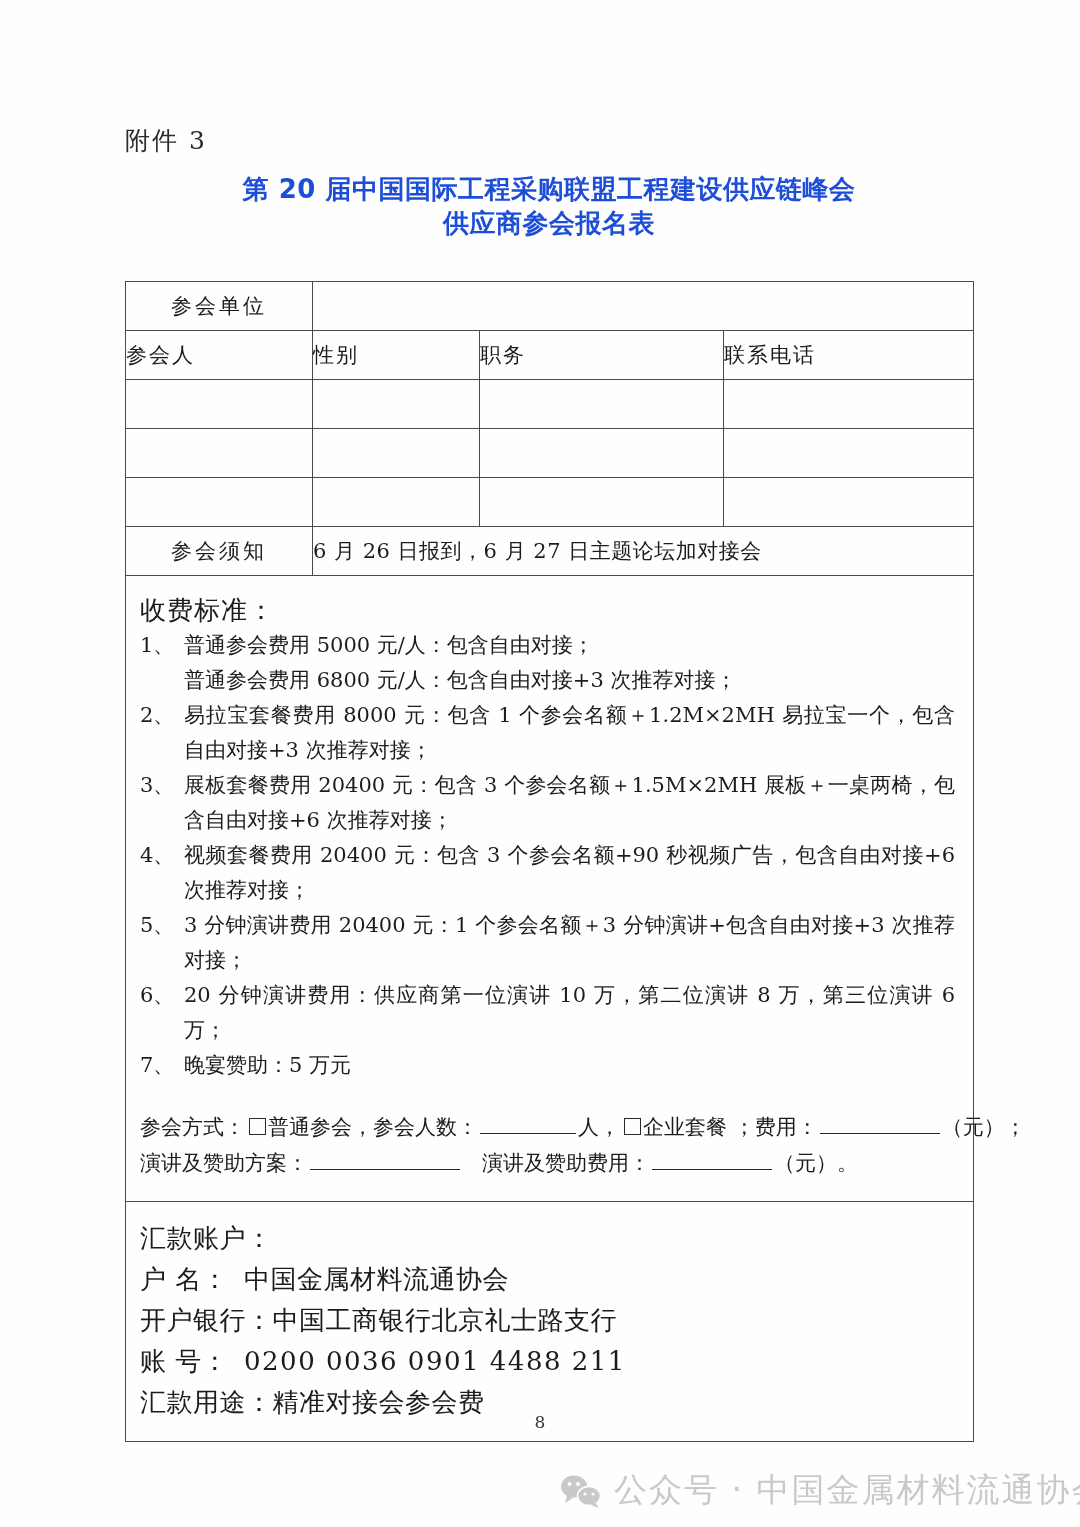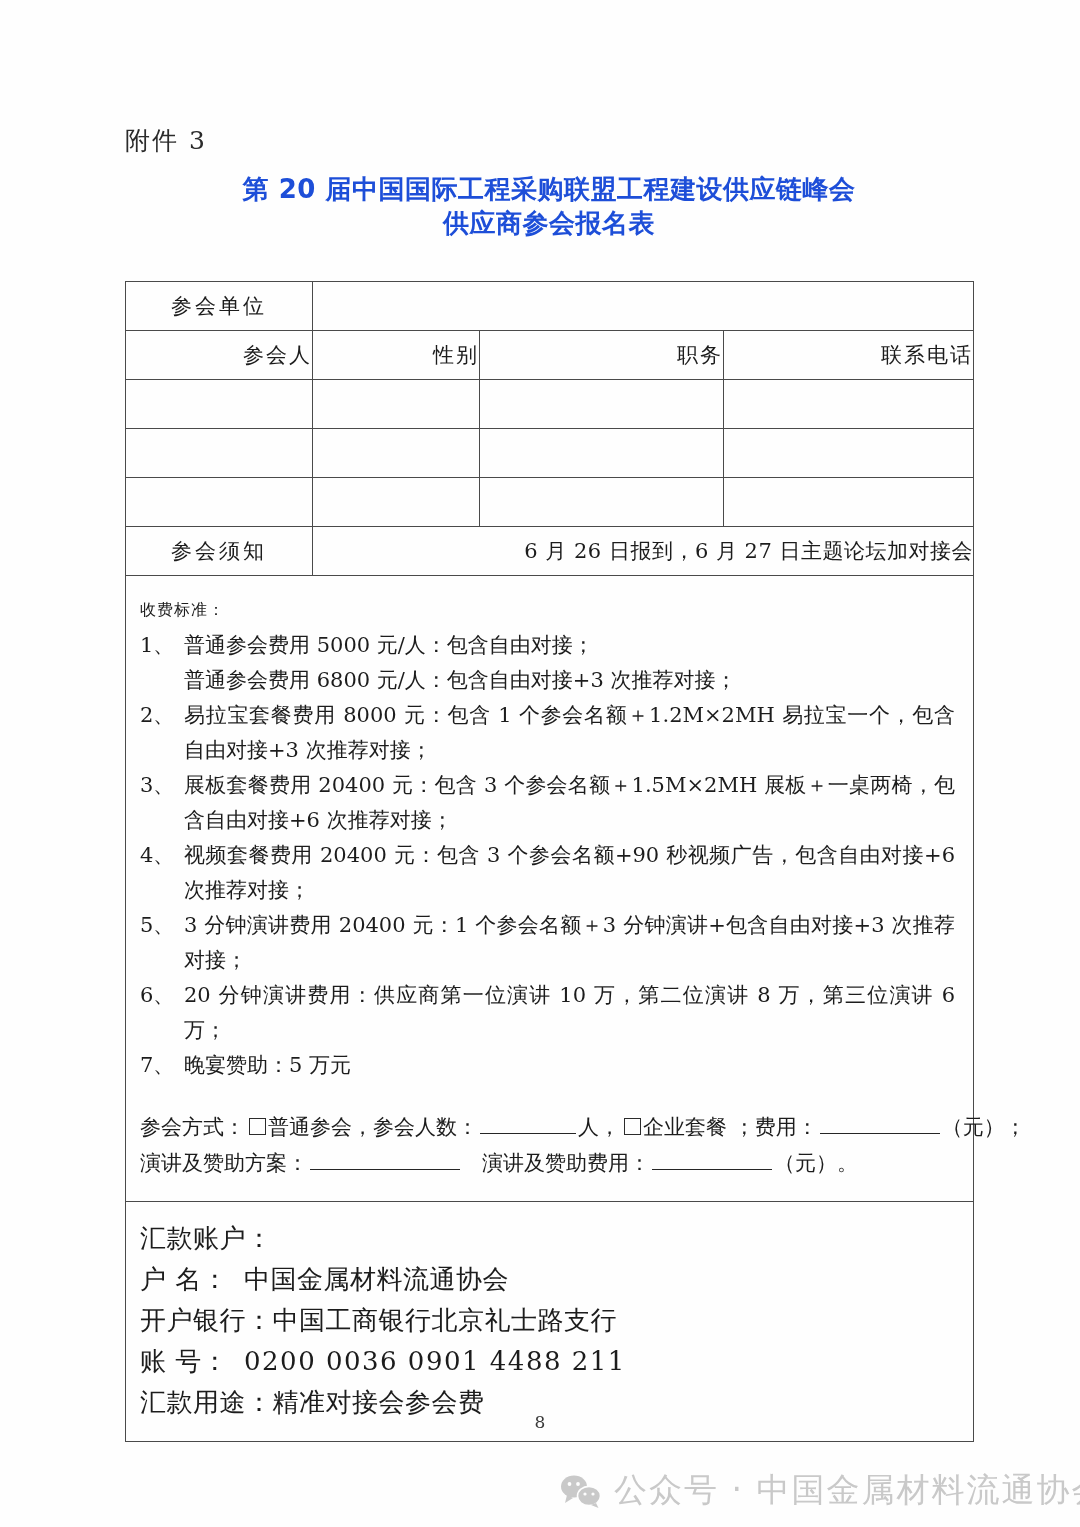--- a/index.html
+++ b/index.html
@@ -71,38 +71,38 @@
   }
   .cell-label {
     text-align: center;
     height: 48px;
     letter-spacing: 3px;
   }
   .cell-blank {
     height: 48px;
   }
   .cell-head {
-    text-align: right;
+    text-align: left;
     height: 48px;
     letter-spacing: 2px;
   }
   .cell-notice-value {
-    text-align: right;
+    text-align: left;
     padding-left: 14px;
     height: 46px;
     letter-spacing: 0.5px;
   }
 
   
   .fee-cell {
     padding: 16px 18px 20px 14px !important;
     vertical-align: top;
   }
   .fee-heading {
-    font-size: 16px;
+    font-size: 26px;
     line-height: 36px;
     letter-spacing: 1px;
   }
   .fee-list {
     list-style: none;
     margin: 0;
     padding: 0;
   }
   .fee-item {
     display: flex;

